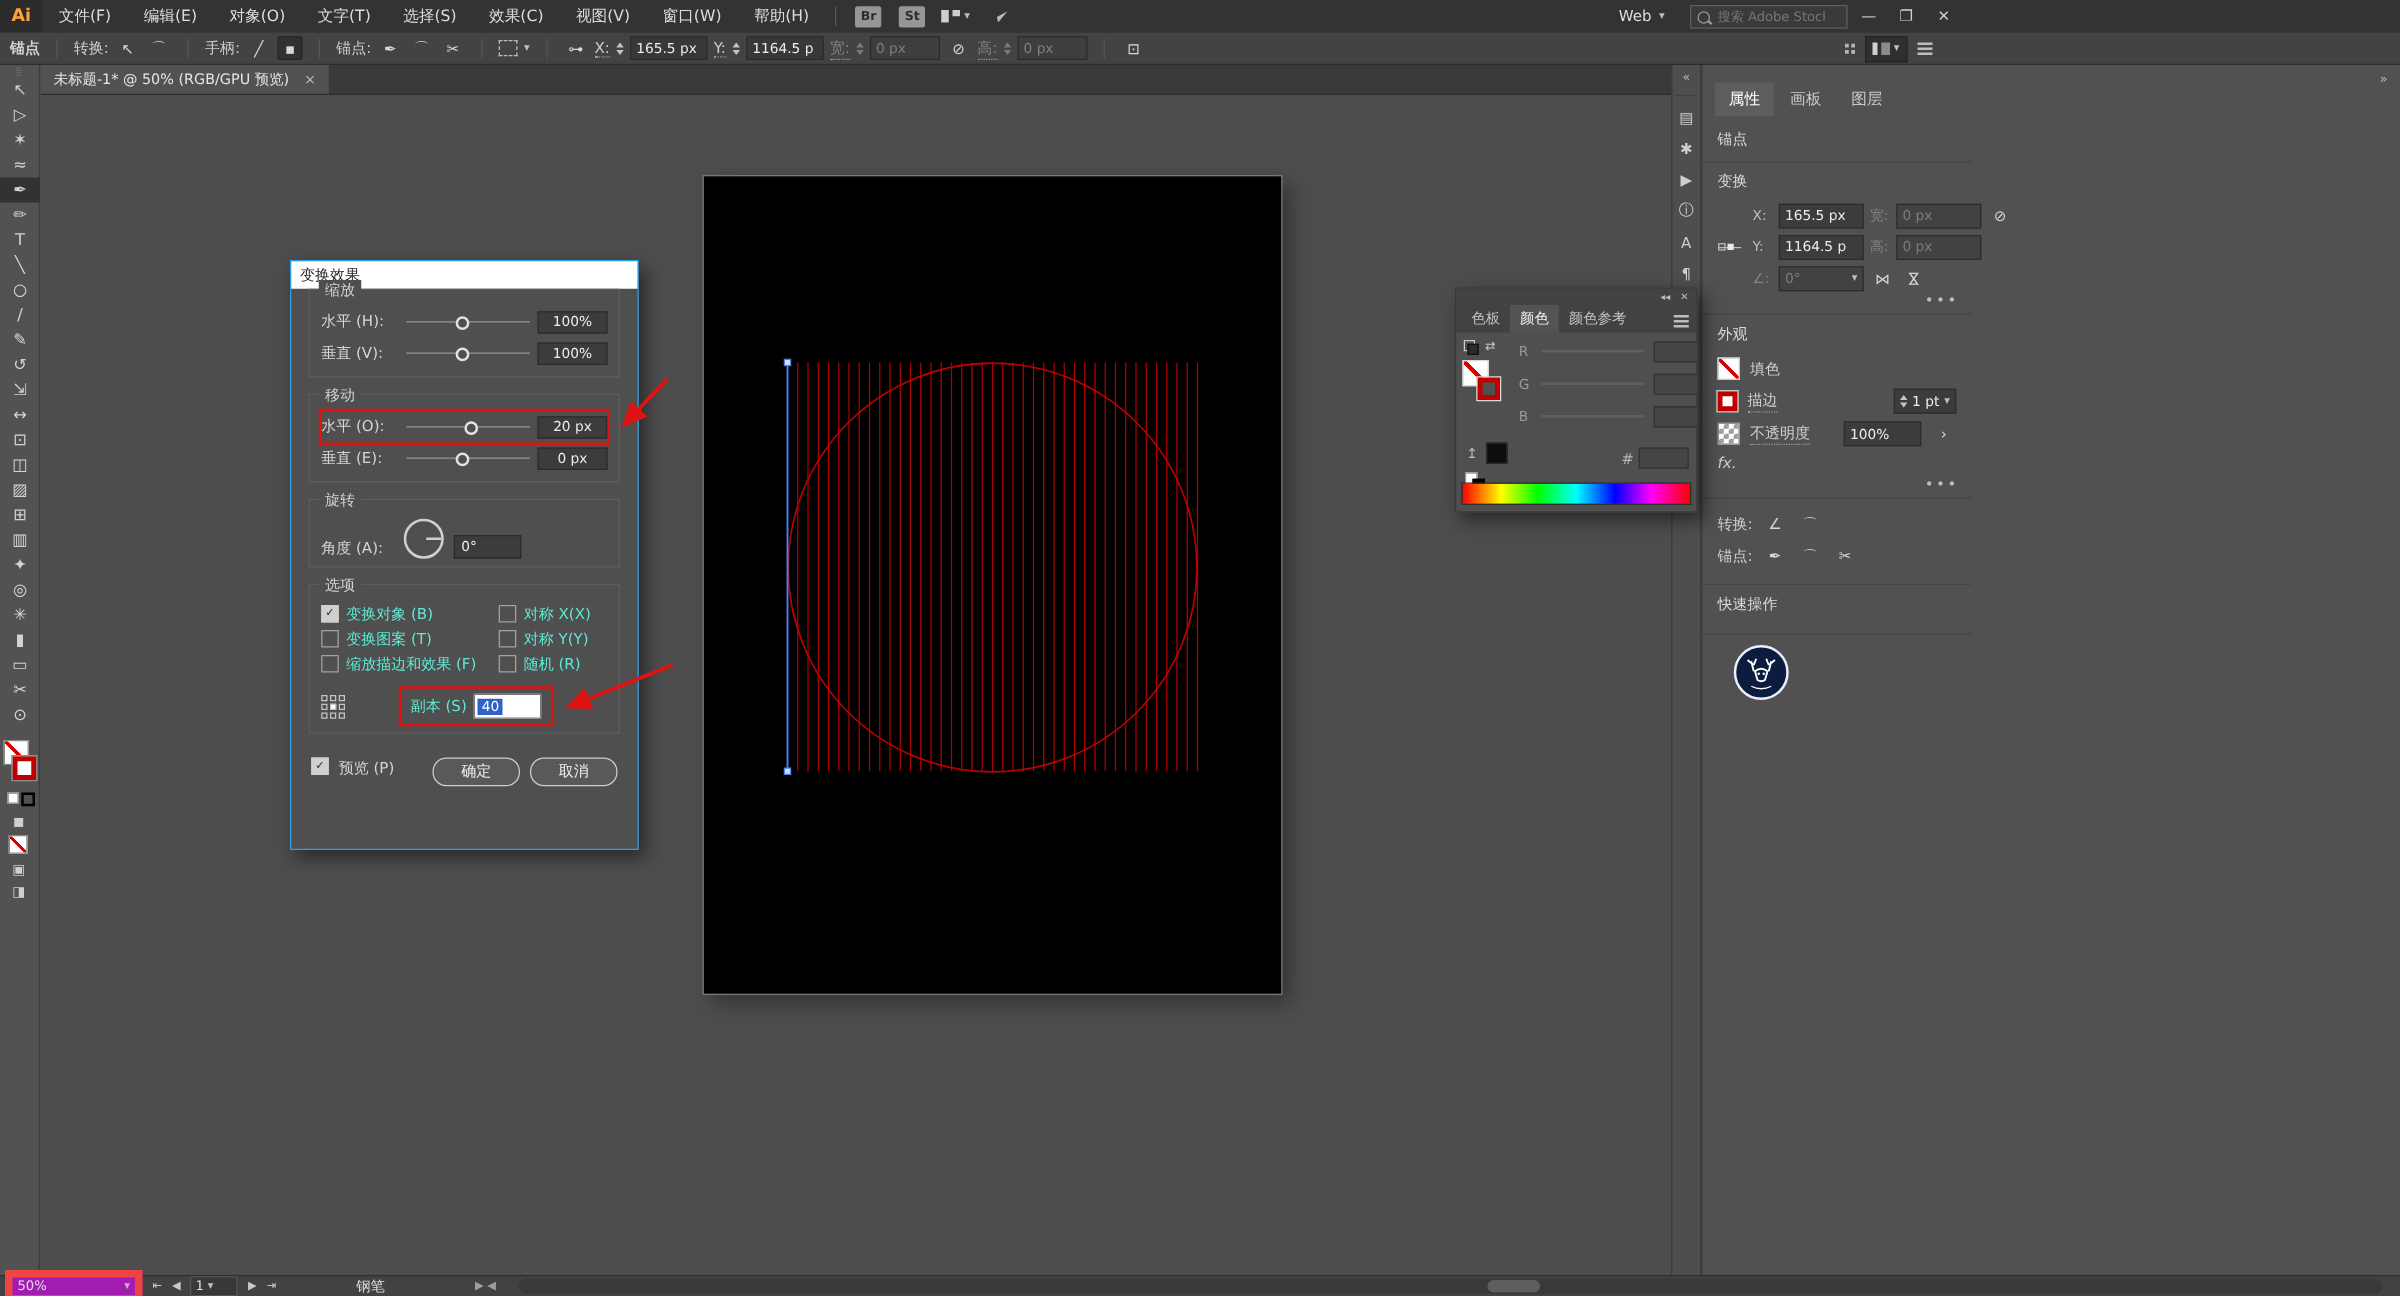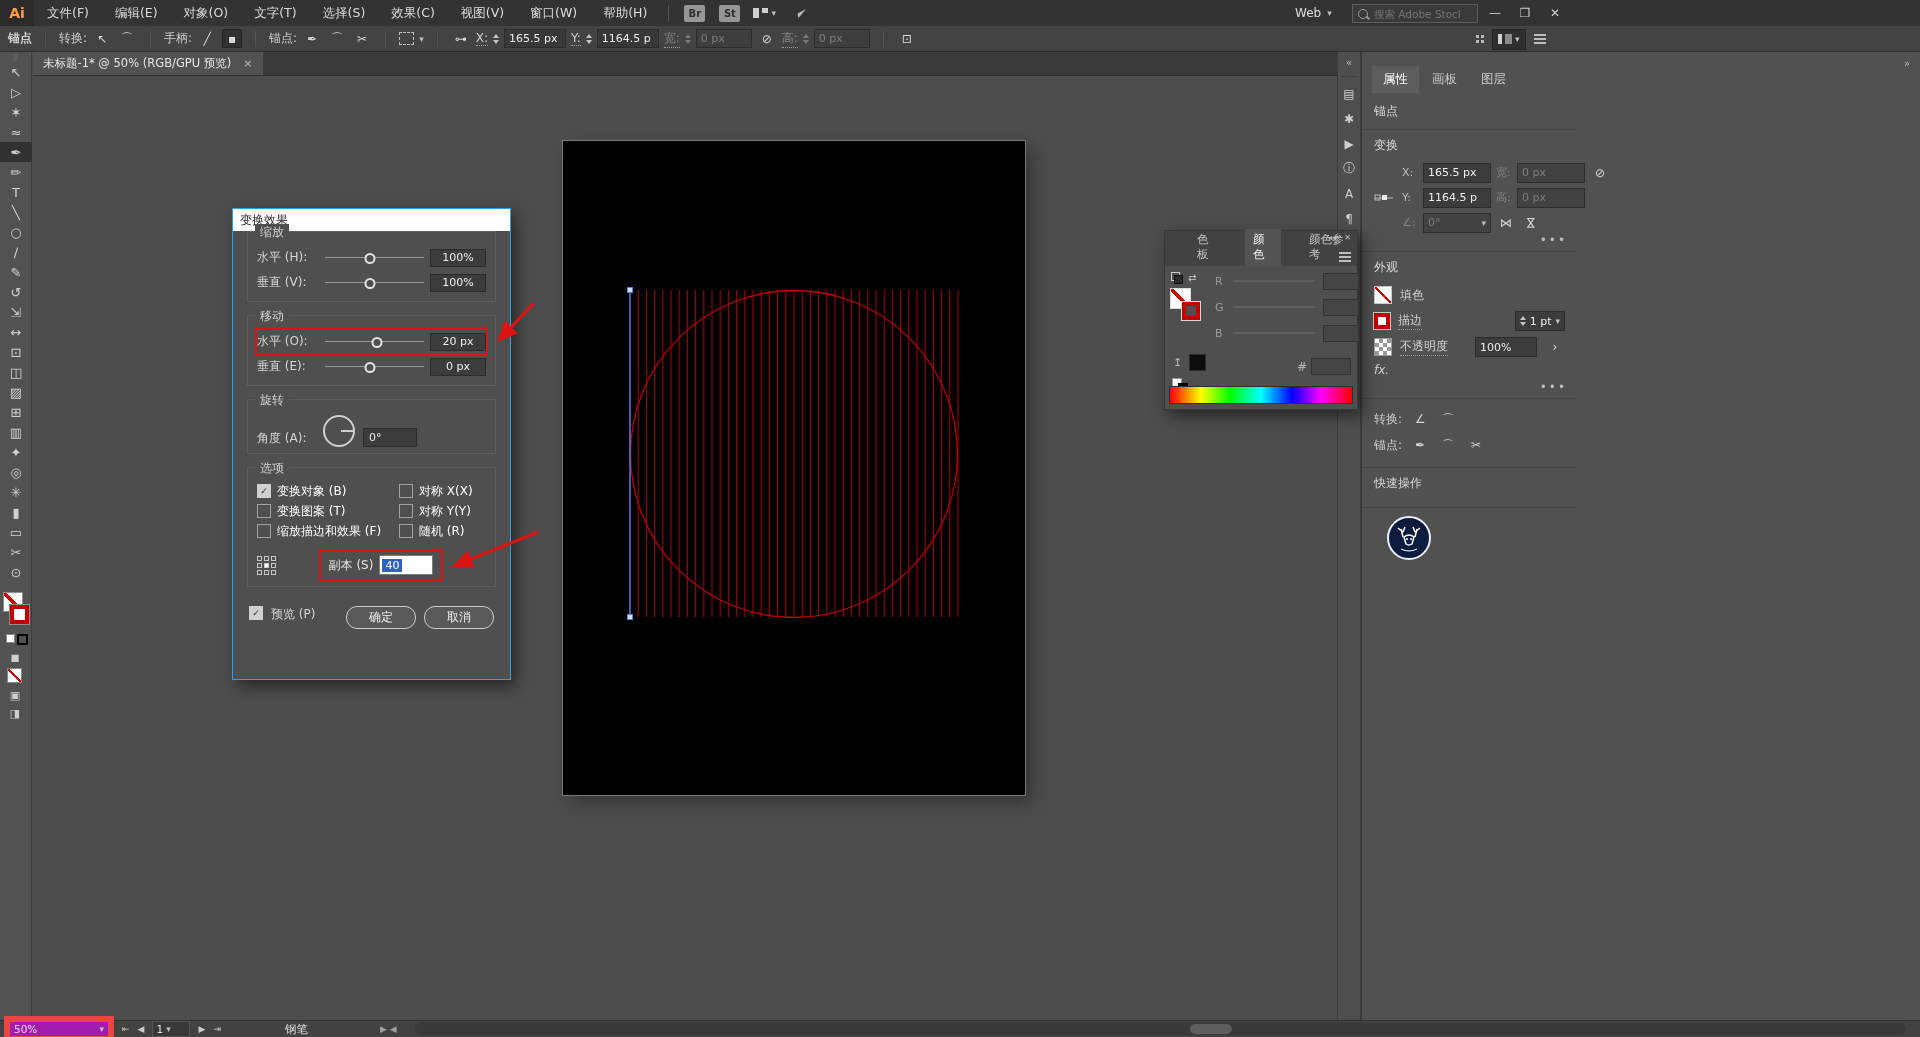--- a/index.html
+++ b/index.html
@@ -89,21 +89,21 @@
   #dockstrip .coll{height:20px;display:grid;place-items:center;color:#bdbdbd;font-size:10px;}
   .dicon{height:25px;display:grid;place-items:center;color:#cfcfcf;font-size:12px;}
   .dsep{height:1px;background:#404040;margin:4px 3px;}
 
   
   #colorpanel{position:absolute;left:1164px;top:230px;width:194px;height:180px;background:#4f4f4f;
               border:1px solid #383838;box-shadow:5px 6px 14px rgba(0,0,0,.5);z-index:30;box-sizing:border-box;}
   #cp-strip{height:13px;background:#424242;display:flex;justify-content:flex-end;align-items:center;gap:8px;
             padding:0 6px;color:#bdbdbd;font-size:8px;}
   #cp-tabs{height:22px;background:#424242;display:flex;align-items:flex-end;padding-left:4px;position:relative;}
-  .cptab{padding:3px 8px 4px;font-size:11.5px;color:#c3c3c3;display:flex;gap:4px;align-items:center;margin-left:20px;}
+  .cptab{padding:3px 8px 4px;font-size:11.5px;color:#c3c3c3;display:flex;gap:4px;align-items:center;}
   .cptab.active{background:#535353;color:#f1f1f1;}
   #cp-menu{position:absolute;right:6px;bottom:4px;}
   #cp-body{position:relative;height:143px;}
   #cp-swatchicons{position:absolute;left:6px;top:6px;display:flex;gap:6px;color:#c9c9c9;font-size:10px;align-items:center;}
   .twosq{position:relative;width:11px;height:11px;}
   .twosq b{position:absolute;width:7px;height:7px;border:1px solid #c9c9c9;}
   .twosq b+b{left:3px;top:3px;background:#2b2b2b;border-color:#111;}
   #cp-fill{position:absolute;left:5px;top:22px;width:19px;height:19px;border:1px solid #d9d9d9;}
   #cp-stroke{position:absolute;left:17px;top:36px;width:10px;height:10px;border:4px solid #c00000;
              outline:1px solid #d9d9d9;background:#4f4f4f;}
@@ -173,32 +173,32 @@
   .drow.hl{outline:2px solid var(--annotation_red,#e01313);}
   #rot-row{display:flex;align-items:flex-end;gap:8px;height:34px;}
   #rot-row .dlabel{width:58px;color:#d6d6d6;}
   .dial{width:28px;height:28px;border:2px solid #cfcfcf;border-radius:50%;position:relative;flex:0 0 auto;}
   .dial::after{content:"";position:absolute;right:0;top:50%;width:12px;height:2px;background:#cfcfcf;transform:translateY(-50%);}
   #rot-val{width:42px;height:17px;background:#3c3c3c;border:1px solid #2b2b2b;color:#ededed;
            display:flex;align-items:center;padding:0 5px;font-size:11px;}
   .optcols{display:flex;}
   .optcol{display:flex;flex-direction:column;}
   .optcol.left{width:142px;}
-  .optrow{display:flex;align-items:center;gap:6px;height:20px;font-size:12px;color:#ffffff;white-space:nowrap;}
+  .optrow{display:flex;align-items:center;gap:6px;height:20px;font-size:12px;color:#5eead4;white-space:nowrap;}
   .cb{width:12px;height:12px;border:1px solid #a2a2a2;display:grid;place-items:center;font-size:9px;
       color:#2b2b2b;flex:0 0 auto;background:transparent;}
   .cb.checked{background:#cfcfcf;border-color:#cfcfcf;}
   .cb.checked::after{content:"✓";font-weight:bold;}
   #copies-row{display:flex;align-items:center;margin-top:9px;height:30px;}
   .refgrid{display:grid;grid-template-columns:repeat(3,5px);grid-template-rows:repeat(3,5px);gap:2px;}
   .refgrid b{border:1px solid #c6c6c6;box-sizing:border-box;}
   .refgrid b.sel{background:#fff;}
   #copies-wrap{margin:0 auto;display:flex;align-items:center;gap:6px;outline:2px solid var(--annotation_red,#e01313);
                padding:4px 8px;}
-  #copies-label{color:#e5e5e5;font-size:12px;text-align:right;}
+  #copies-label{color:#5eead4;font-size:12px;text-align:right;}
   #copies-input{width:48px;height:18px;background:#fff;border:1px solid #7a7a7a;display:flex;align-items:center;padding:0 2px;}
   #copies-input .selval{background:#2f62c4;color:#fff;font-size:11px;padding:0 3px;}
   #dlg-footer{display:flex;padding:6px 16px 0;gap:8px;}
   #dlg-footer .lab{font-size:12px;color:#d6d6d6;}
   .dbtn{min-width:68px;height:21px;border:1px solid #cdcdcd;border-radius:11px;background:#595959;
         color:#efefef;display:grid;place-items:center;font-size:12px;margin-left:8px;}
   #dlg-buttons{margin-left:auto;display:flex;}
 
   
   #statusbar{position:absolute;left:0;top:1020px;width:1920px;height:17px;background:#424242;

